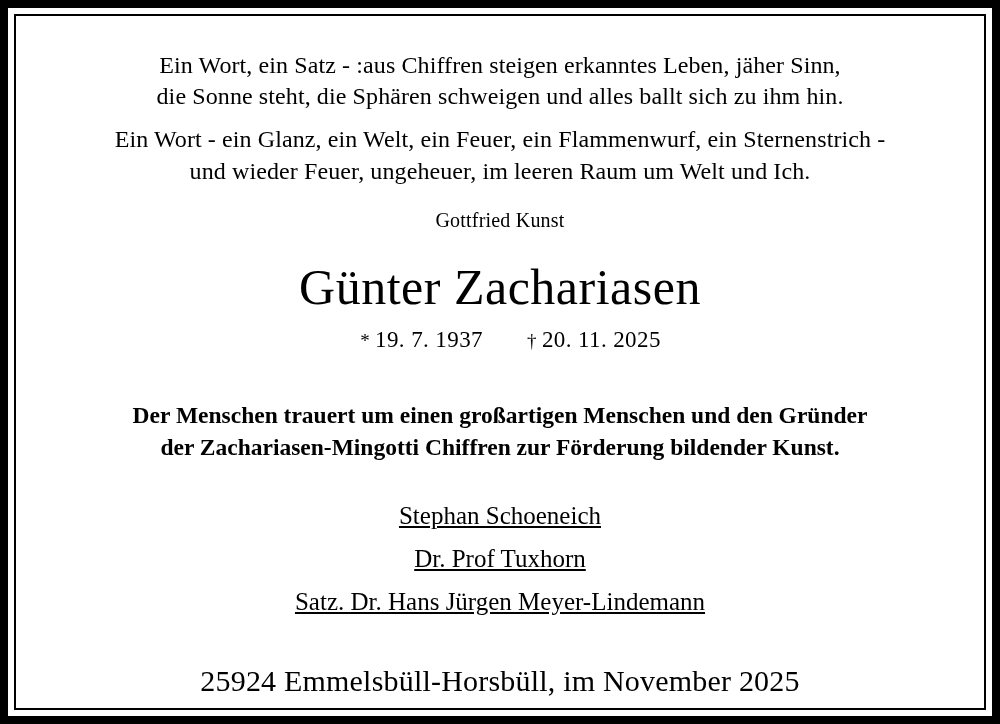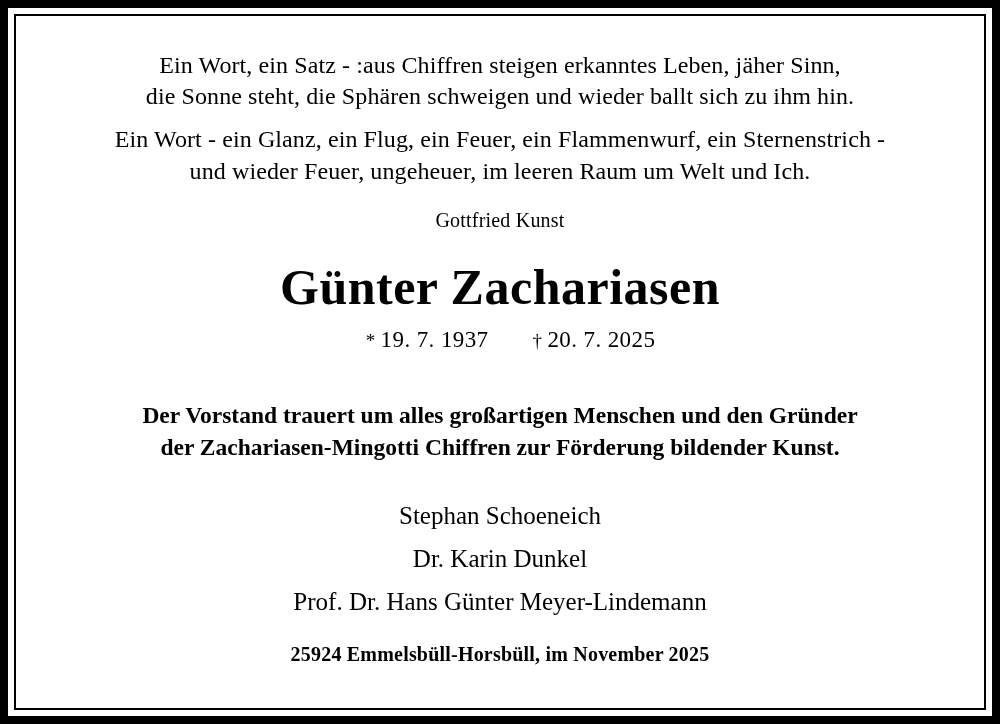--- a/index.html
+++ b/index.html
@@ -50,21 +50,21 @@
   }
 
   .poet {
     font-size: 20px;
     margin-top: 22px;
     letter-spacing: 0.2px;
   }
 
   .deceased-name {
     font-size: 50px;
-    font-weight: 700;
+    font-weight: 400;
     letter-spacing: 0.5px;
     margin-top: 28px;
     line-height: 1.1;
   }
 
   .dates {
     margin-top: 12px;
     font-size: 23px;
     letter-spacing: 0.4px;
     display: flex;
@@ -86,67 +86,68 @@
   }
   .tribute-line {
     display: block;
     white-space: nowrap;
   }
 
   .signatories {
     margin-top: 30px;
     font-size: 25px;
     line-height: 1.72;
+    text-decoration: underline;
   }
   .signatory {
     display: block;
     white-space: nowrap;
   }
 
   .place-date {
-    margin-top: 20px;
-    font-size: 20px;
-    font-weight: bold;
+    margin-top: 41px;
+    font-size: 30px;
+    font-weight: normal;
     letter-spacing: 0.2px;
   }
 </style>
 </head>
 <body>
 
 <div class="notice-outer">
   <div class="notice-inner">
 
     <div class="poem">
       <span class="poem-line">Ein Wort, ein Satz - :aus Chiffren steigen erkanntes Leben, jäher Sinn,</span>
-      <span class="poem-line">die Sonne steht, die Sphären schweigen und wieder ballt sich zu ihm hin.</span>
+      <span class="poem-line">die Sonne steht, die Sphären schweigen und alles ballt sich zu ihm hin.</span>
       <span class="stanza-gap"></span>
-      <span class="poem-line">Ein Wort - ein Glanz, ein Flug, ein Feuer, ein Flammenwurf, ein Sternenstrich -</span>
+      <span class="poem-line">Ein Wort - ein Glanz, ein Welt, ein Feuer, ein Flammenwurf, ein Sternenstrich -</span>
       <span class="poem-line">und wieder Feuer, ungeheuer, im leeren Raum um Welt und Ich.</span>
     </div>
 
     <div class="poet">Gottfried Kunst</div>
 
     <div class="deceased-name">Günter Zachariasen</div>
 
     <div class="dates">
       <span>
         <span class="sym">*</span><span>19. 7. 1937</span>
       </span>
       <span>
-        <span class="sym">†</span><span>20. 7. 2025</span>
+        <span class="sym">†</span><span>20. 11. 2025</span>
       </span>
     </div>
 
     <div class="tribute">
-      <span class="tribute-line">Der Vorstand trauert um alles großartigen Menschen und den Gründer</span>
+      <span class="tribute-line">Der Menschen trauert um einen großartigen Menschen und den Gründer</span>
       <span class="tribute-line">der Zachariasen-Mingotti Chiffren zur Förderung bildender Kunst.</span>
     </div>
 
     <div class="signatories">
       <span class="signatory">Stephan Schoeneich</span>
-      <span class="signatory">Dr. Karin Dunkel</span>
-      <span class="signatory">Prof. Dr. Hans Günter Meyer-Lindemann</span>
+      <span class="signatory">Dr. Prof Tuxhorn</span>
+      <span class="signatory">Satz. Dr. Hans Jürgen Meyer-Lindemann</span>
     </div>
 
     <div class="place-date">25924 Emmelsbüll-Horsbüll, im November 2025</div>
 
   </div>
 </div>
 
 </body></html>

